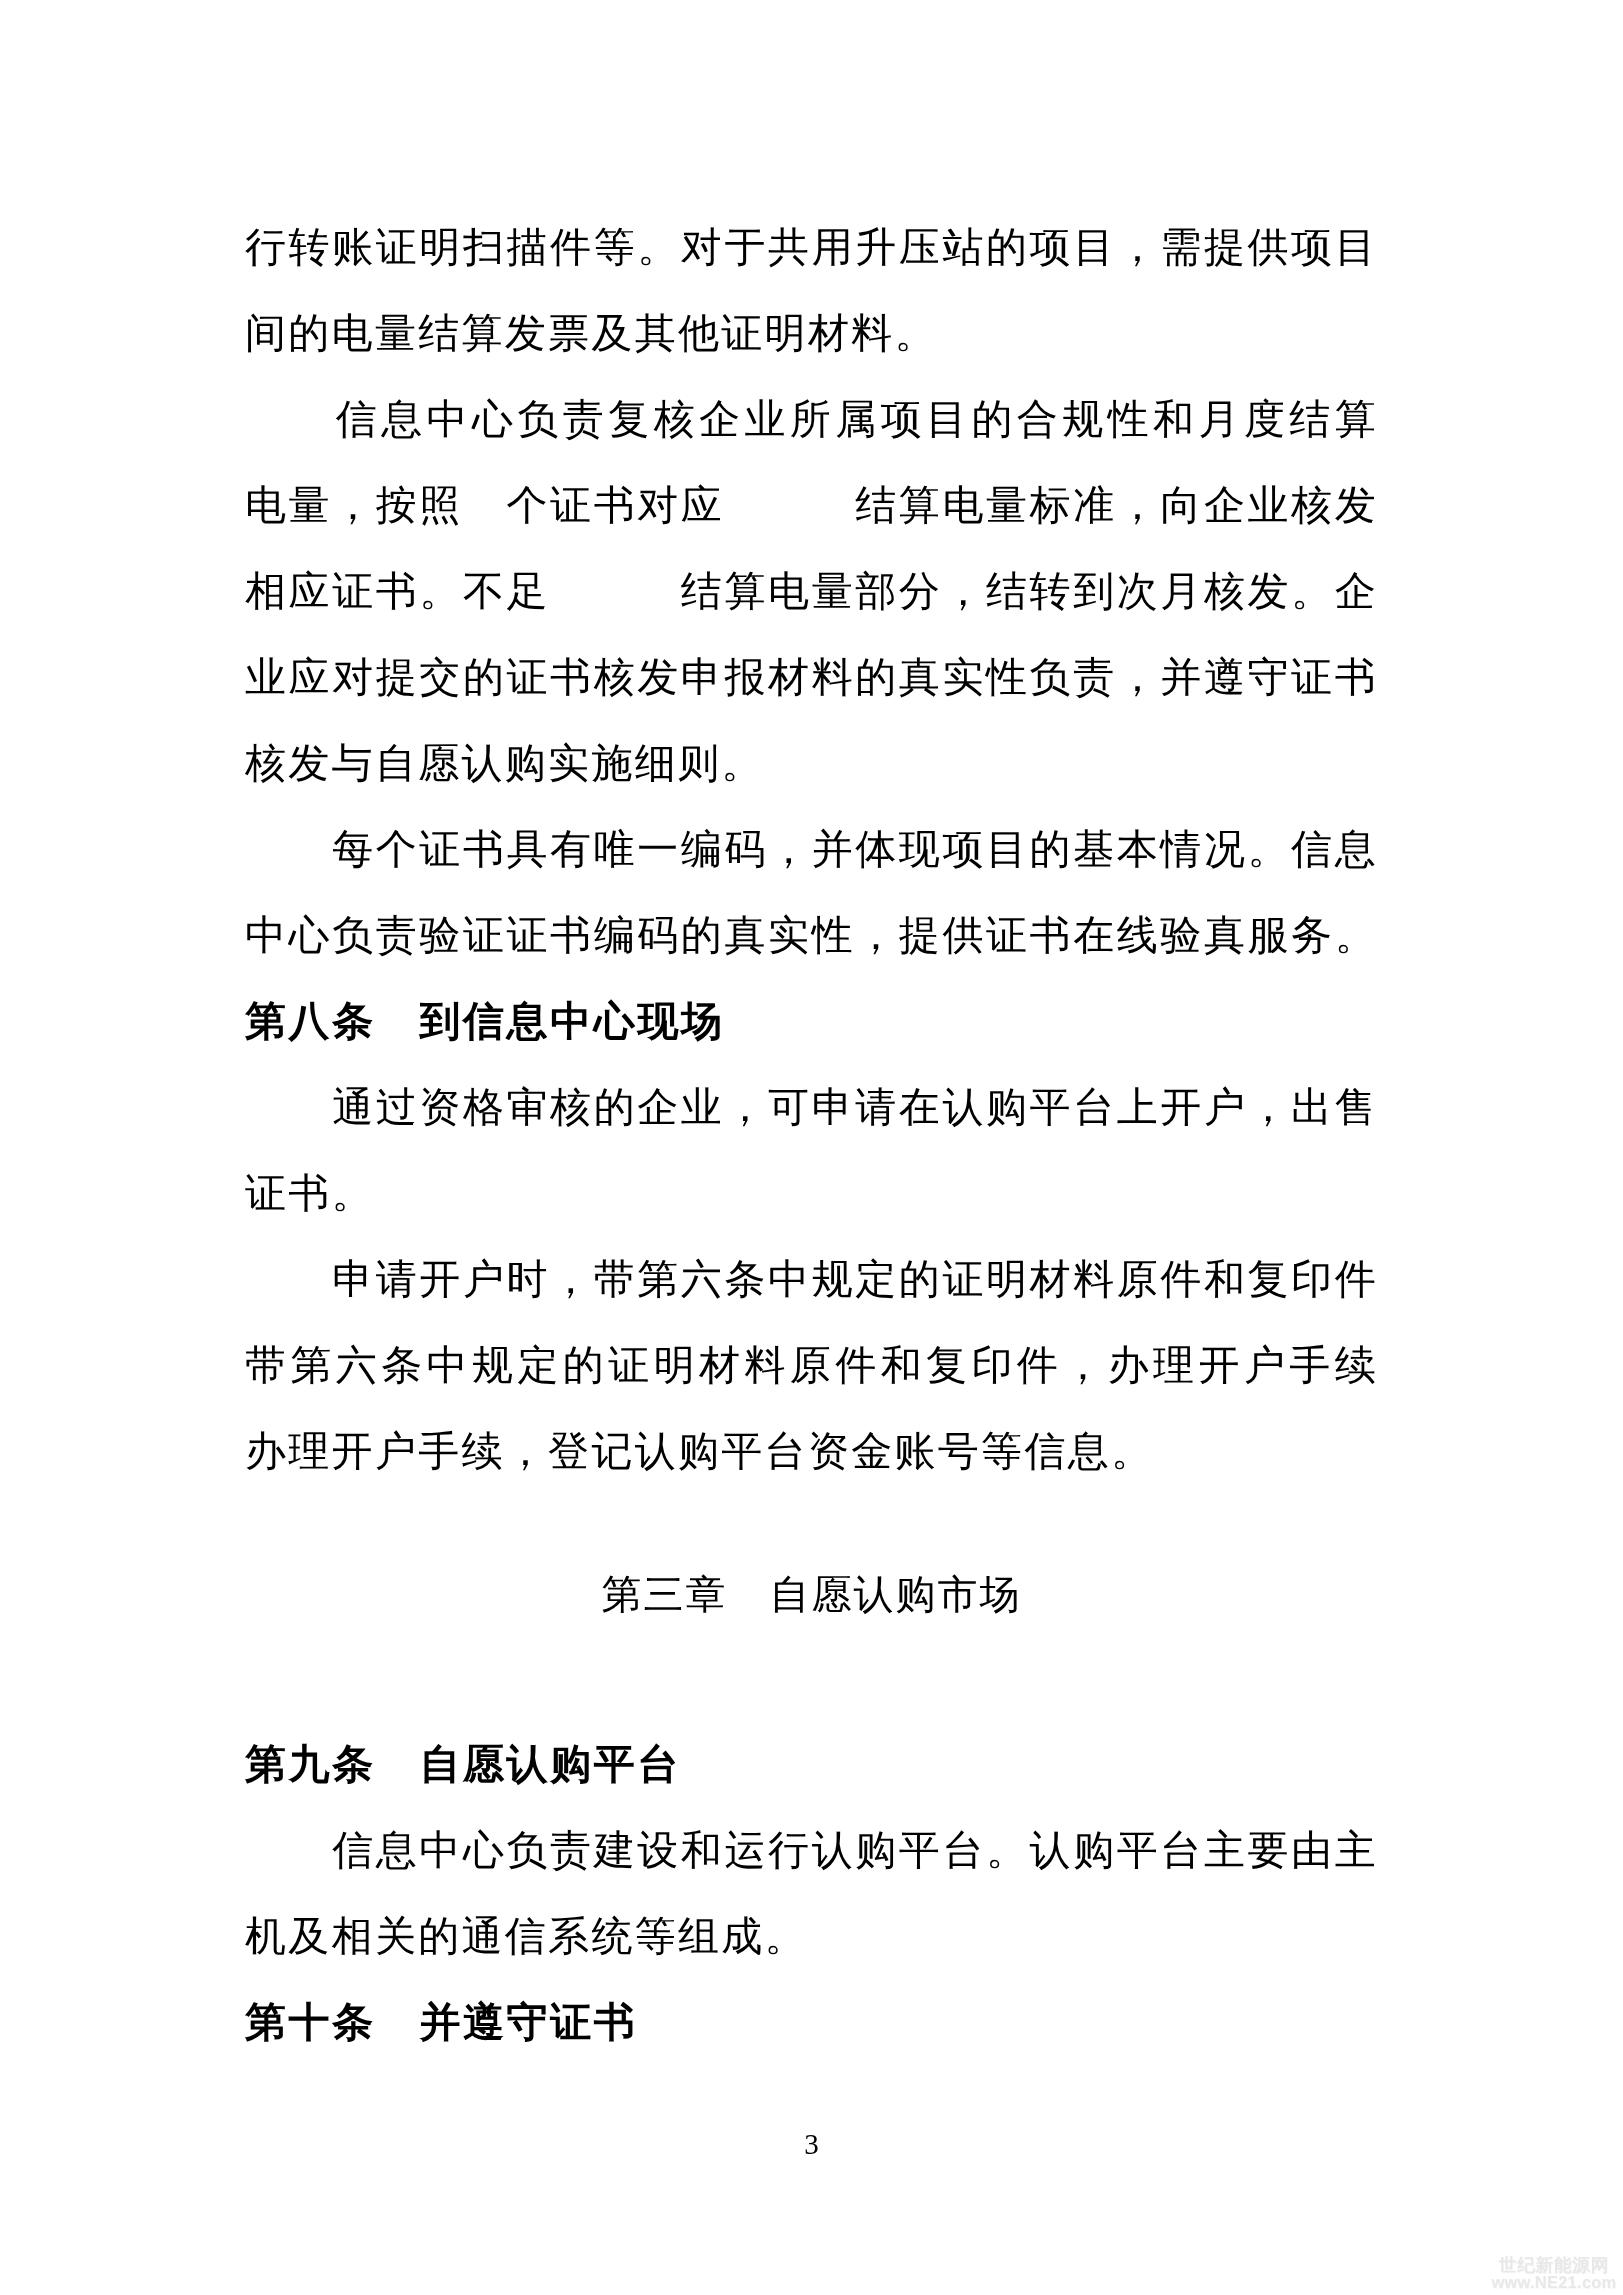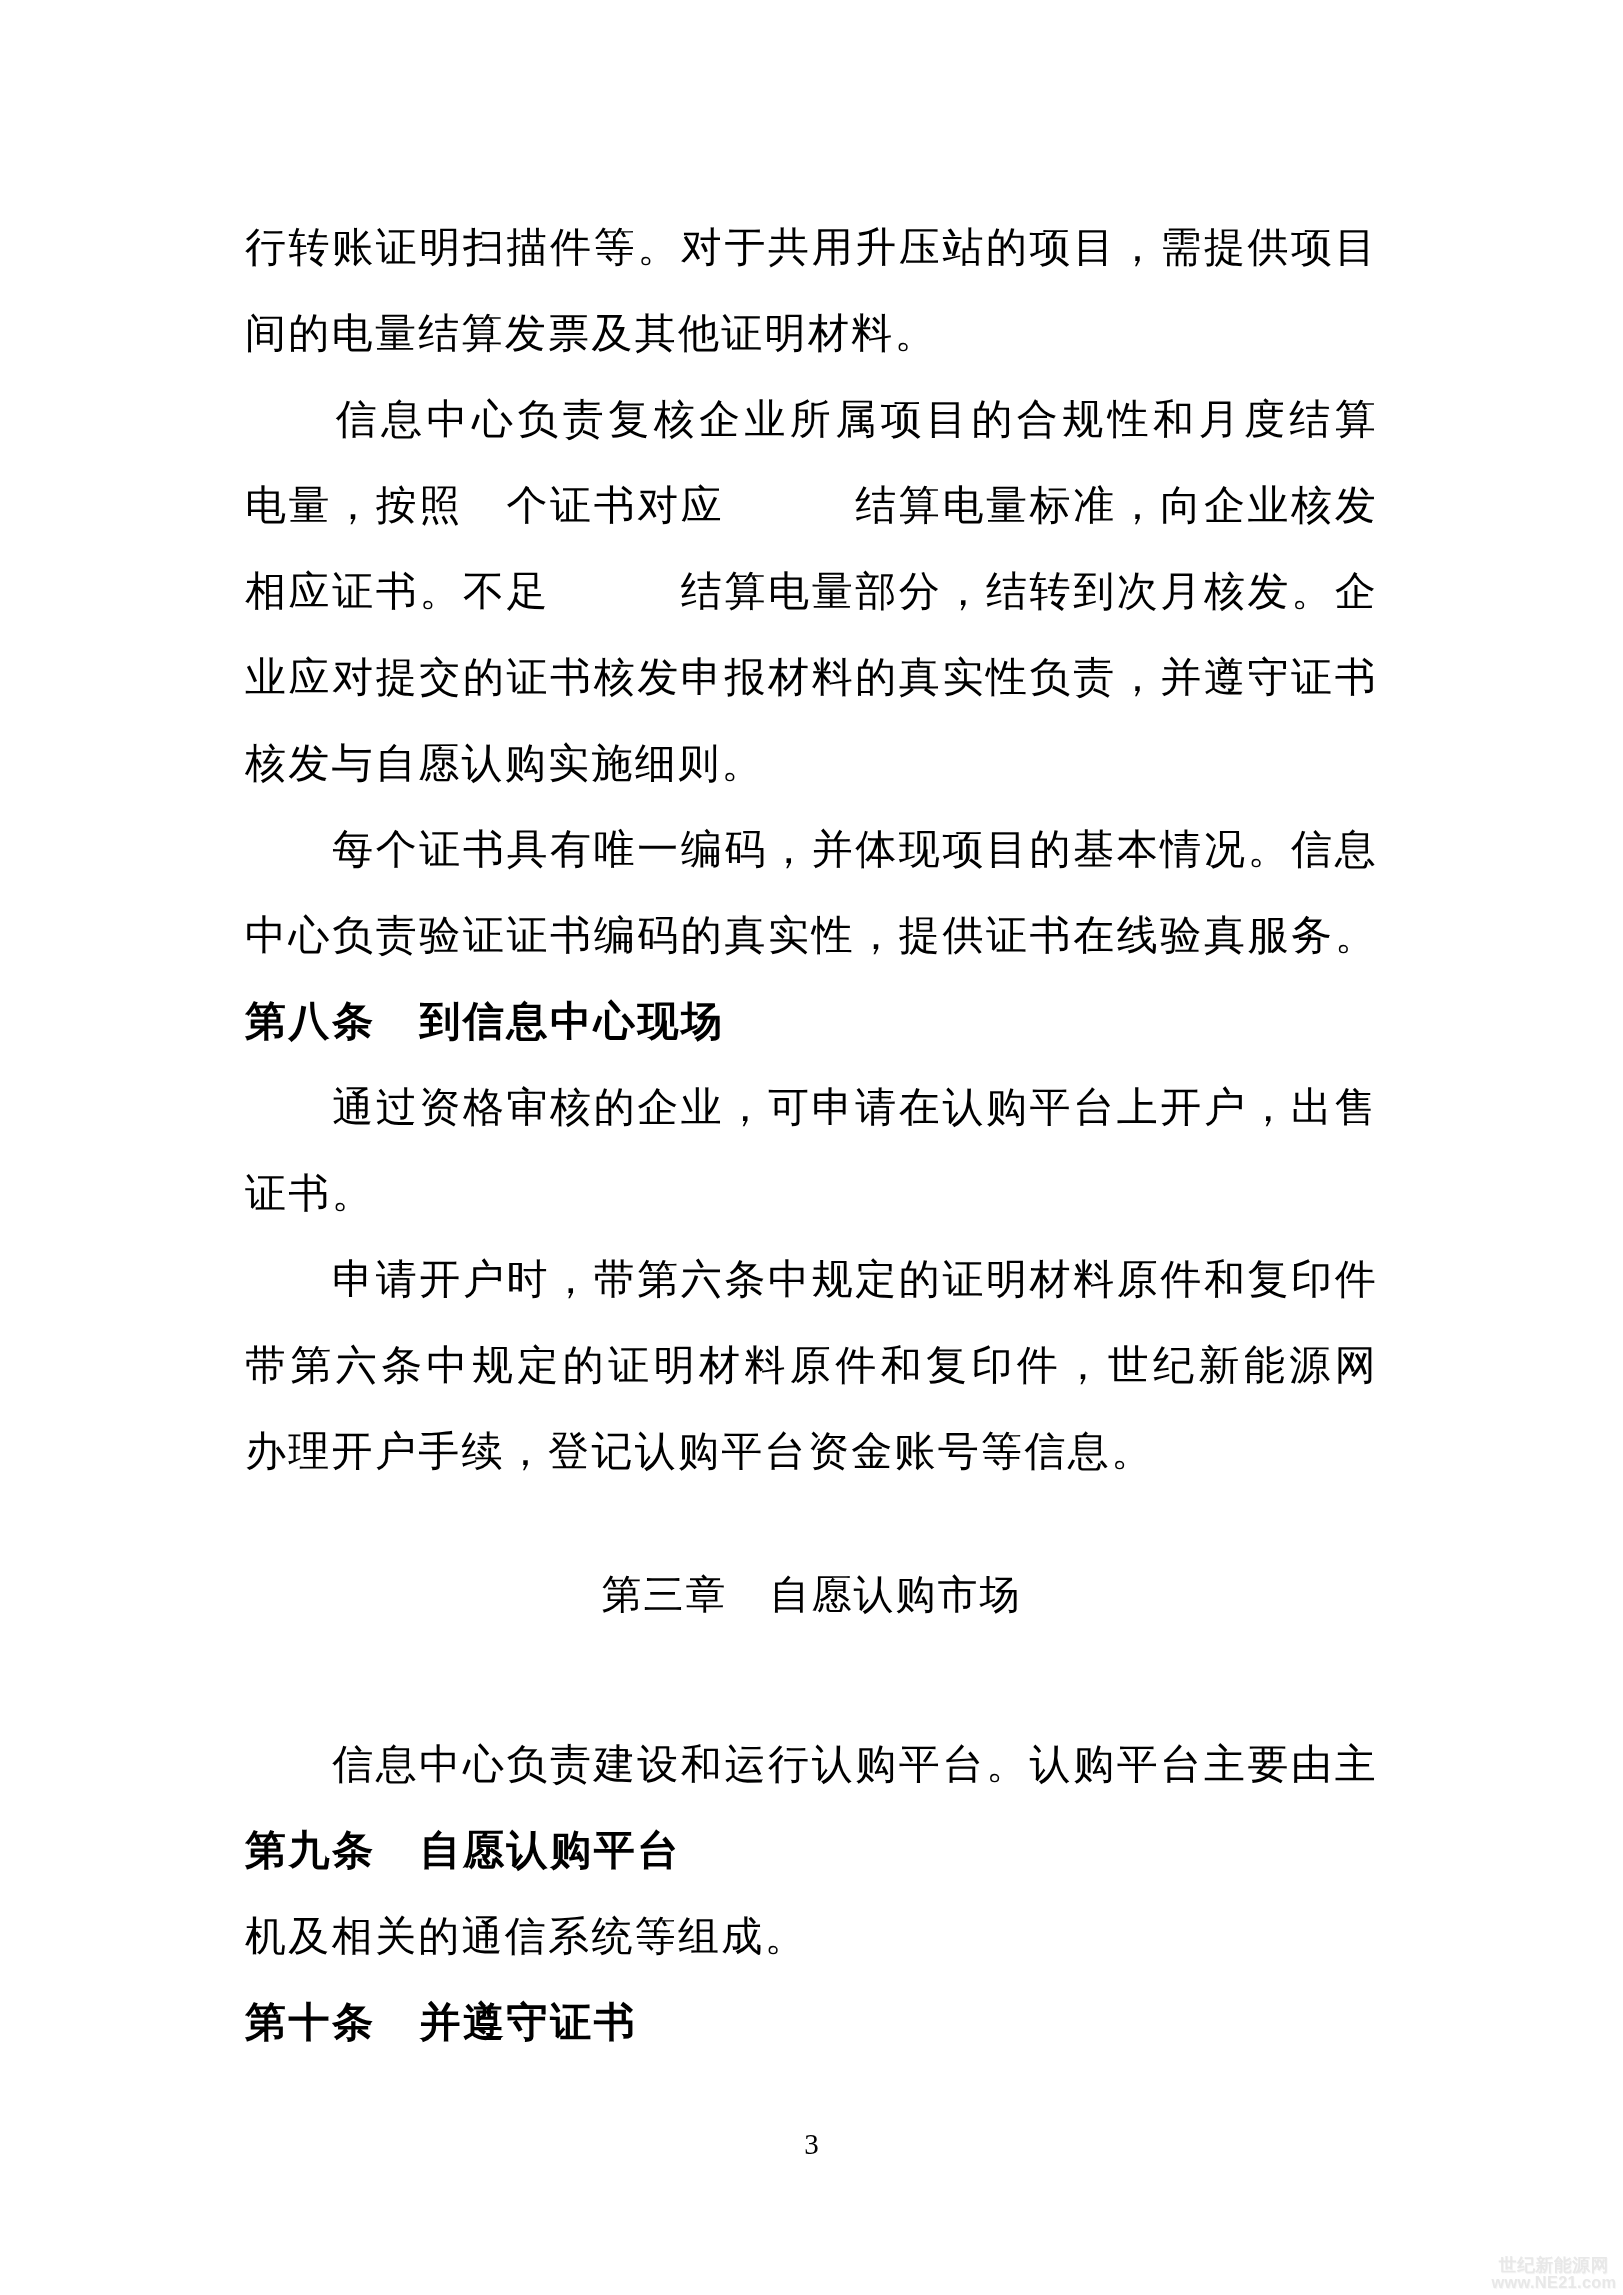--- a/index.html
+++ b/index.html
@@ -96,27 +96,27 @@
     <div class="line fill">电量，按照　个证书对应　　　结算电量标准，向企业核发</div>
     <div class="line fill">相应证书。不足　　　结算电量部分，结转到次月核发。企</div>
     <div class="line fill">业应对提交的证书核发申报材料的真实性负责，并遵守证书</div>
     <div class="line">核发与自愿认购实施细则。</div>
     <div class="line fill">　　每个证书具有唯一编码，并体现项目的基本情况。信息</div>
     <div class="line fill">中心负责验证证书编码的真实性，提供证书在线验真服务。</div>
     <div class="line article-h">第八条　到信息中心现场</div>
     <div class="line fill">　　通过资格审核的企业，可申请在认购平台上开户，出售</div>
     <div class="line">证书。</div>
     <div class="line fill">　　申请开户时，带第六条中规定的证明材料原件和复印件</div>
-    <div class="line fill">带第六条中规定的证明材料原件和复印件，世纪新能源网</div>
+    <div class="line fill">带第六条中规定的证明材料原件和复印件，办理开户手续</div>
     <div class="line">办理开户手续，登记认购平台资金账号等信息。</div>
 
     <div class="chapter-h">第三章　自愿认购市场</div>
 
+    <div class="line article-h">第九条　自愿认购平台</div>
     <div class="line fill">　　信息中心负责建设和运行认购平台。认购平台主要由主</div>
-    <div class="line article-h">第九条　自愿认购平台</div>
     <div class="line">机及相关的通信系统等组成。</div>
     <div class="line article-h">第十条　并遵守证书</div>
   </div>
 
   <div class="page-num">3</div>
 
   <div class="watermark">
     <div class="wm-name">世纪新能源网</div>
     <div class="wm-url">www.NE21.com</div>
   </div>

